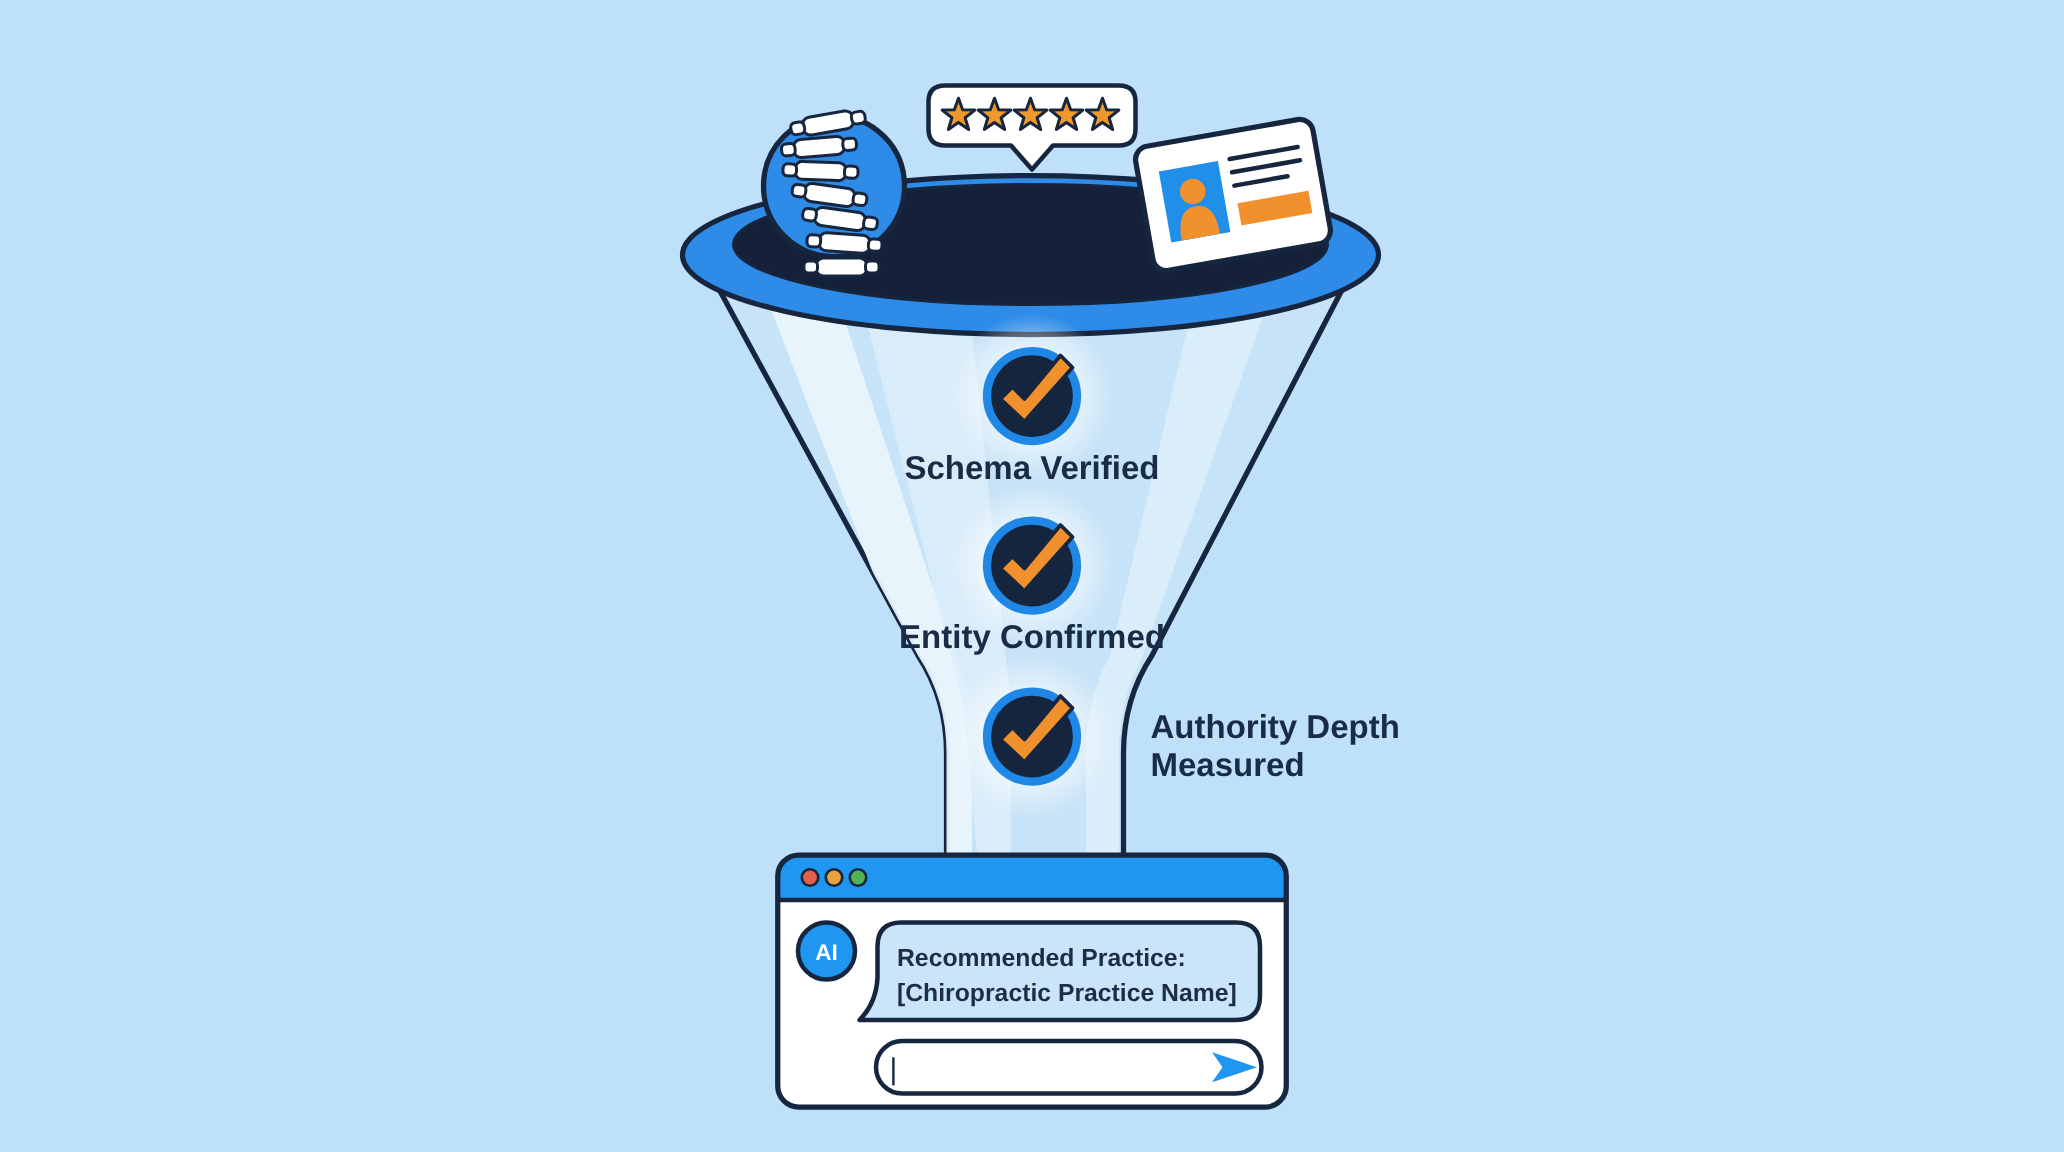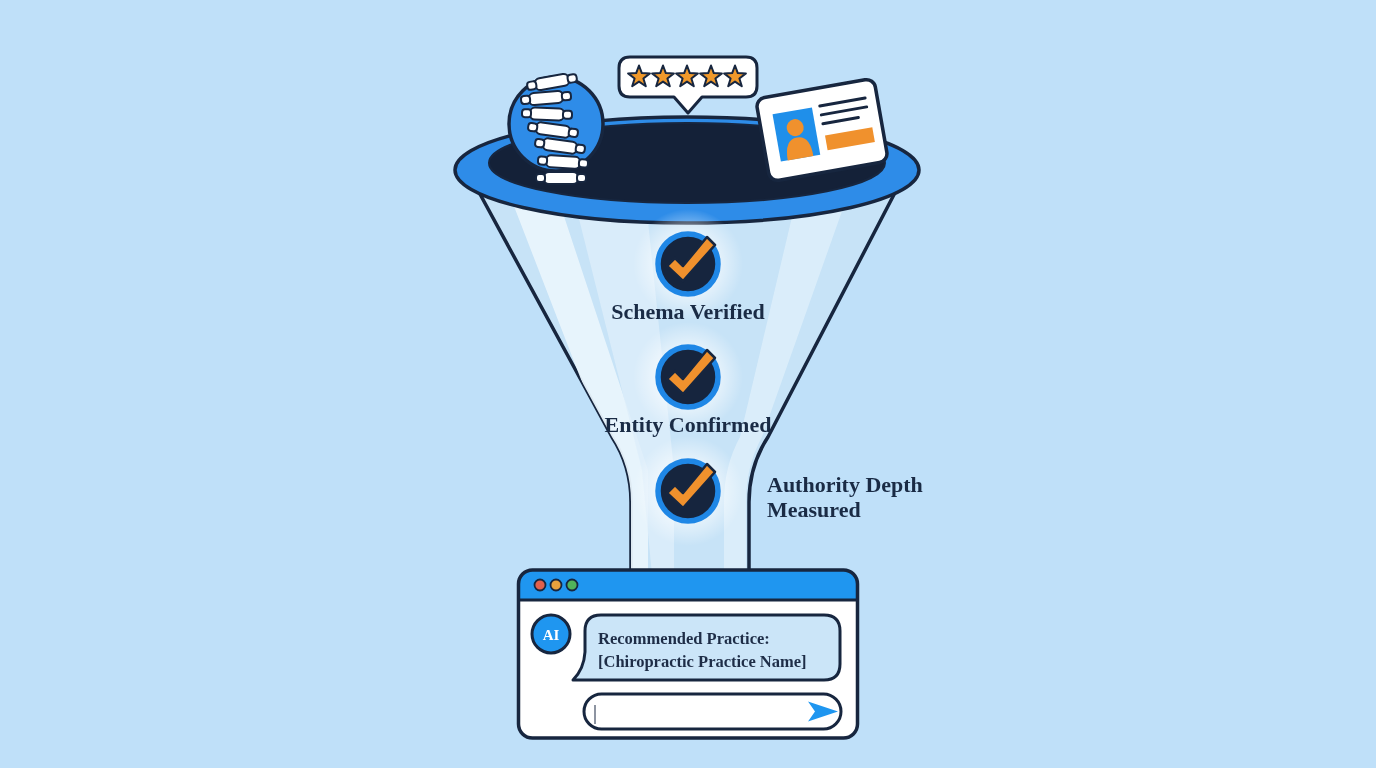--- a/index.html
+++ b/index.html
@@ -6,21 +6,20 @@
   body{
     background:#BFE0F9;
     font-family:"Liberation Sans", sans-serif;
   }
   .stage{
     position:relative;
     width:1376px;
     height:768px;
     overflow:hidden;
     background:#BFE0F9;
-    font-family:Liberation Serif, serif;
   }
   svg{display:block;}
   .step-label{font-size:22px;font-weight:700;fill:#1A2B45;}
   .bubble-text{font-size:16.5px;font-weight:600;fill:#1E2D47;}
   .avatar-text{font-size:15px;font-weight:800;fill:#FFFFFF;}
   .caret-text{font-size:20px;font-weight:400;fill:#17263F;}
 </style>
 </head>
 <body>
 

